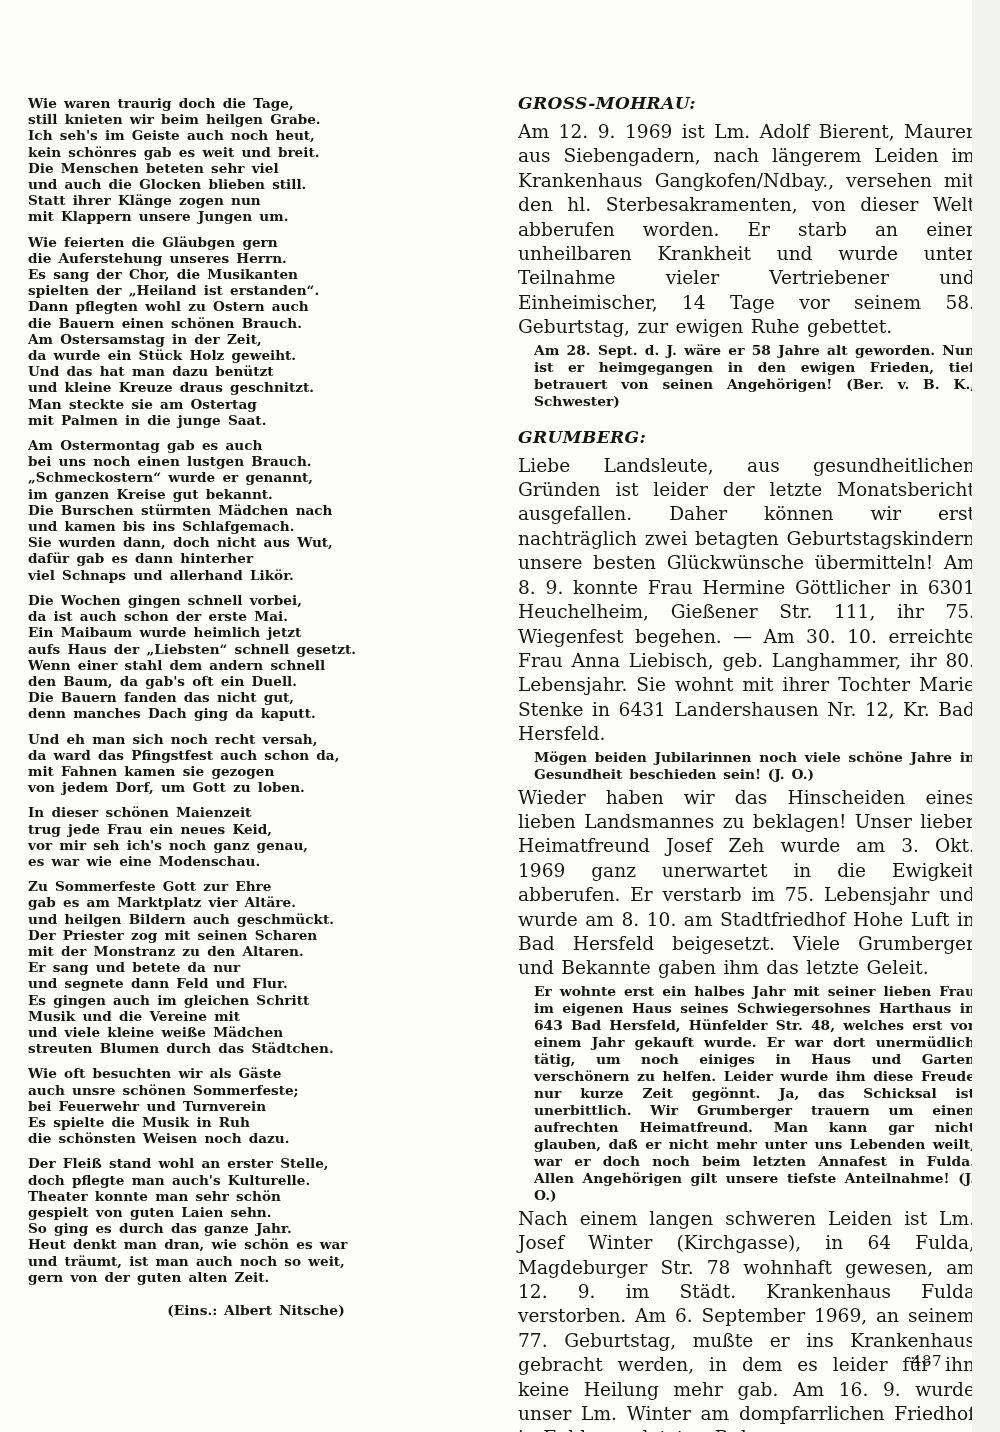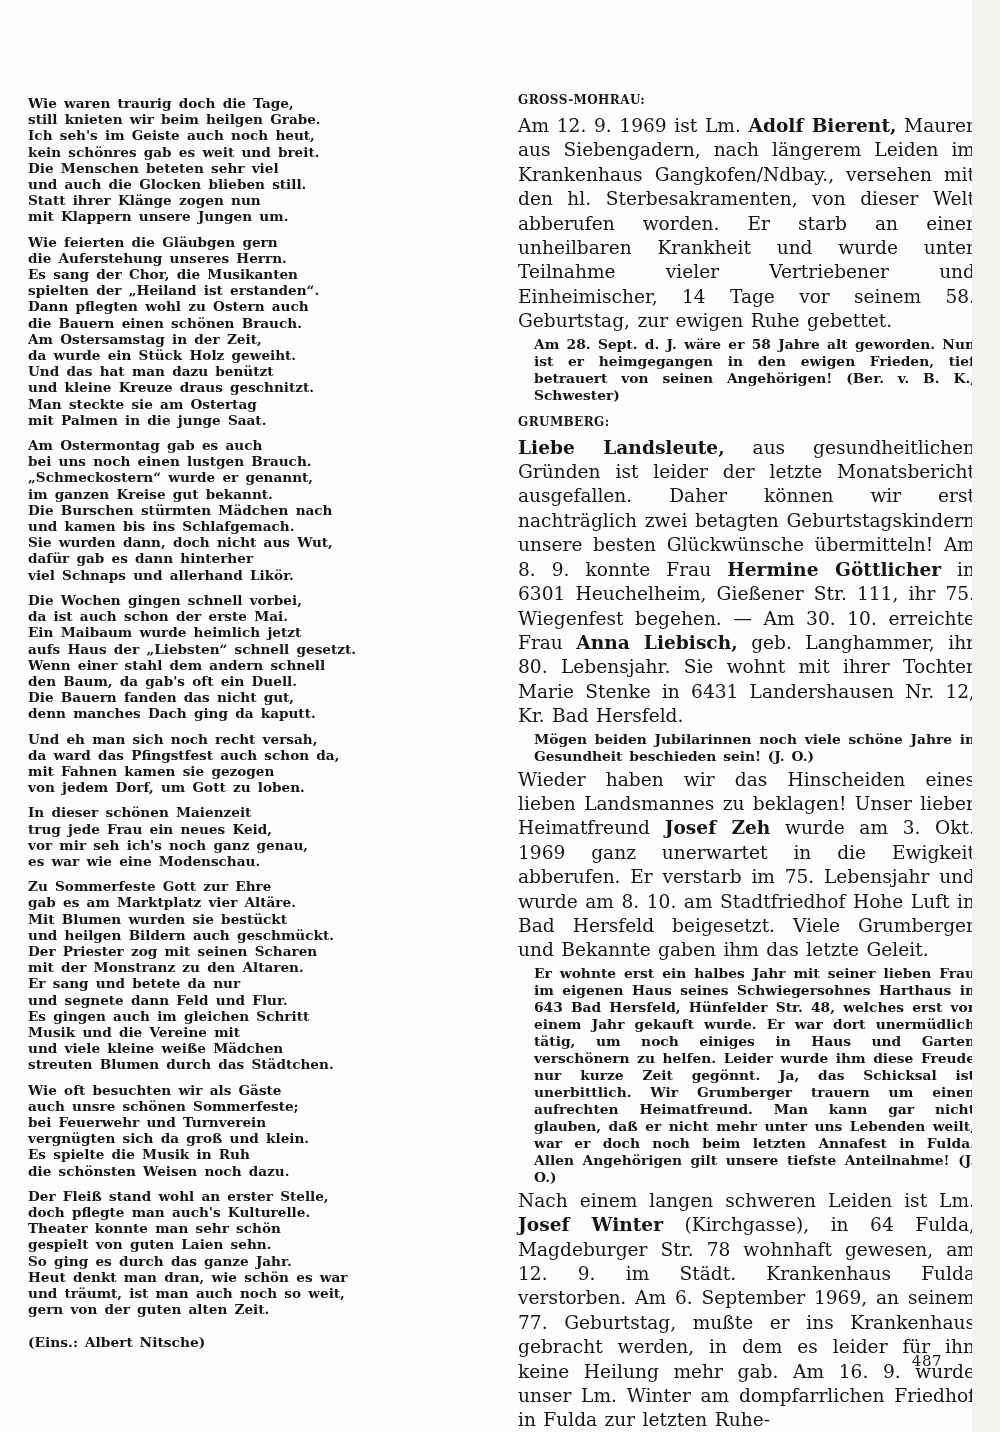--- a/index.html
+++ b/index.html
@@ -16,39 +16,40 @@
   .col-left{left:28px;top:95px;width:456px;}
   .col-right{left:518px;top:93px;width:457px;}
 
   
   .stanza{margin:0 0 9px 0;}
   .poem-line{
     font-size:13.6px;line-height:16.2px;font-weight:700;
     word-spacing:2.5px;white-space:nowrap;
   }
   .attribution{
-    font-size:13.8px;font-weight:700;text-align:left;
+    font-size:13.8px;font-weight:700;text-align:center;
     margin-top:17px;word-spacing:2px;
   }
 
   
   .section-heading{
-    font-size:12px;font-weight:700;letter-spacing:.4px;
+    font-size:17px;font-weight:700;letter-spacing:.4px;
     margin:0 0 7px 0;
+    font-style:italic;
   }
-  .section-heading.later{margin-top:11px;}
+  .section-heading.later{margin-top:17px;}
   .para{
     font-size:18.6px;line-height:24.4px;text-align:justify;
     word-spacing:1.5px;margin:0 0 2px 0;
   }
   .para.small{
     font-size:13.8px;line-height:17px;font-weight:700;
     word-spacing:2px;margin:1px 0 3px 16px;
   }
-  .para b{font-weight:700;}
+  .para b{font-weight:400;}
 
   .page-number{
     position:absolute;top:1352px;right:30px;
     font-size:15px;font-weight:400;letter-spacing:.5px;
   }
 </style>
 </head>
 <body>
 
 <div class="page">
@@ -106,36 +107,34 @@
       </div>
       <div class="stanza">
         <div class="poem-line">In dieser schönen Maienzeit</div>
         <div class="poem-line">trug jede Frau ein neues Keid,</div>
         <div class="poem-line">vor mir seh ich's noch ganz genau,</div>
         <div class="poem-line">es war wie eine Modenschau.</div>
       </div>
       <div class="stanza">
         <div class="poem-line">Zu Sommerfeste Gott zur Ehre</div>
         <div class="poem-line">gab es am Marktplatz vier Altäre.</div>
-        <div class="poem-line">Mit Blumen wurden sie bestückt</div>
         <div class="poem-line">und heilgen Bildern auch geschmückt.</div>
         <div class="poem-line">Der Priester zog mit seinen Scharen</div>
         <div class="poem-line">mit der Monstranz zu den Altaren.</div>
         <div class="poem-line">Er sang und betete da nur</div>
         <div class="poem-line">und segnete dann Feld und Flur.</div>
         <div class="poem-line">Es gingen auch im gleichen Schritt</div>
         <div class="poem-line">Musik und die Vereine mit</div>
         <div class="poem-line">und viele kleine weiße Mädchen</div>
         <div class="poem-line">streuten Blumen durch das Städtchen.</div>
       </div>
       <div class="stanza">
         <div class="poem-line">Wie oft besuchten wir als Gäste</div>
         <div class="poem-line">auch unsre schönen Sommerfeste;</div>
         <div class="poem-line">bei Feuerwehr und Turnverein</div>
-        <div class="poem-line">vergnügten sich da groß und klein.</div>
         <div class="poem-line">Es spielte die Musik in Ruh</div>
         <div class="poem-line">die schönsten Weisen noch dazu.</div>
       </div>
       <div class="stanza">
         <div class="poem-line">Der Fleiß stand wohl an erster Stelle,</div>
         <div class="poem-line">doch pflegte man auch's Kulturelle.</div>
         <div class="poem-line">Theater konnte man sehr schön</div>
         <div class="poem-line">gespielt von guten Laien sehn.</div>
         <div class="poem-line">So ging es durch das ganze Jahr.</div>
         <div class="poem-line">Heut denkt man dran, wie schön es war</div>

